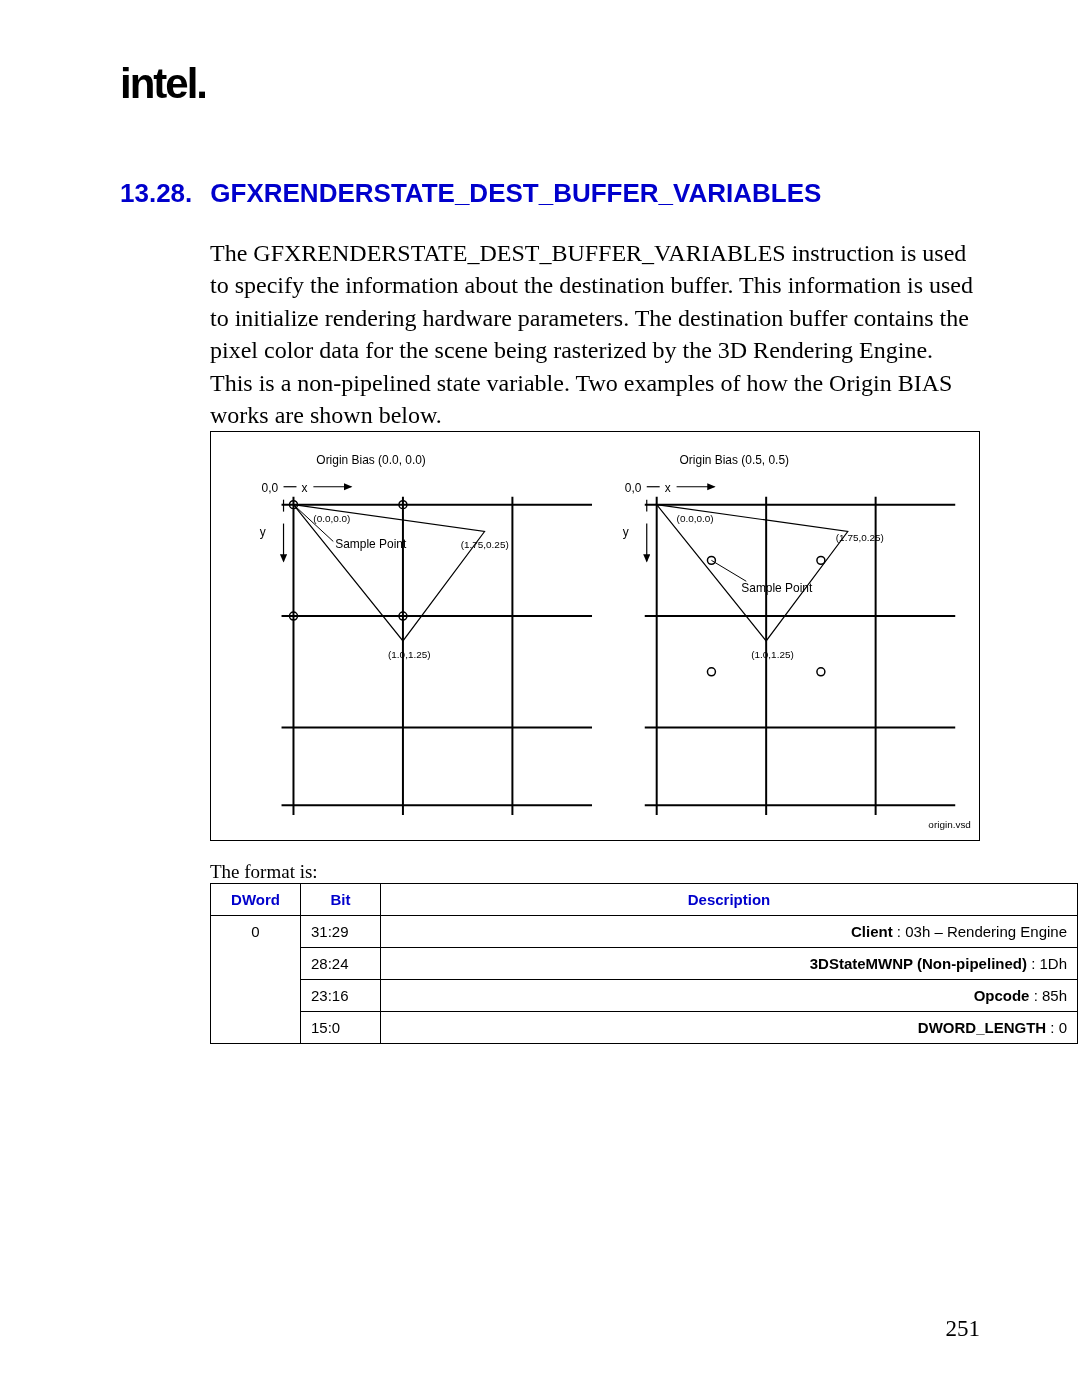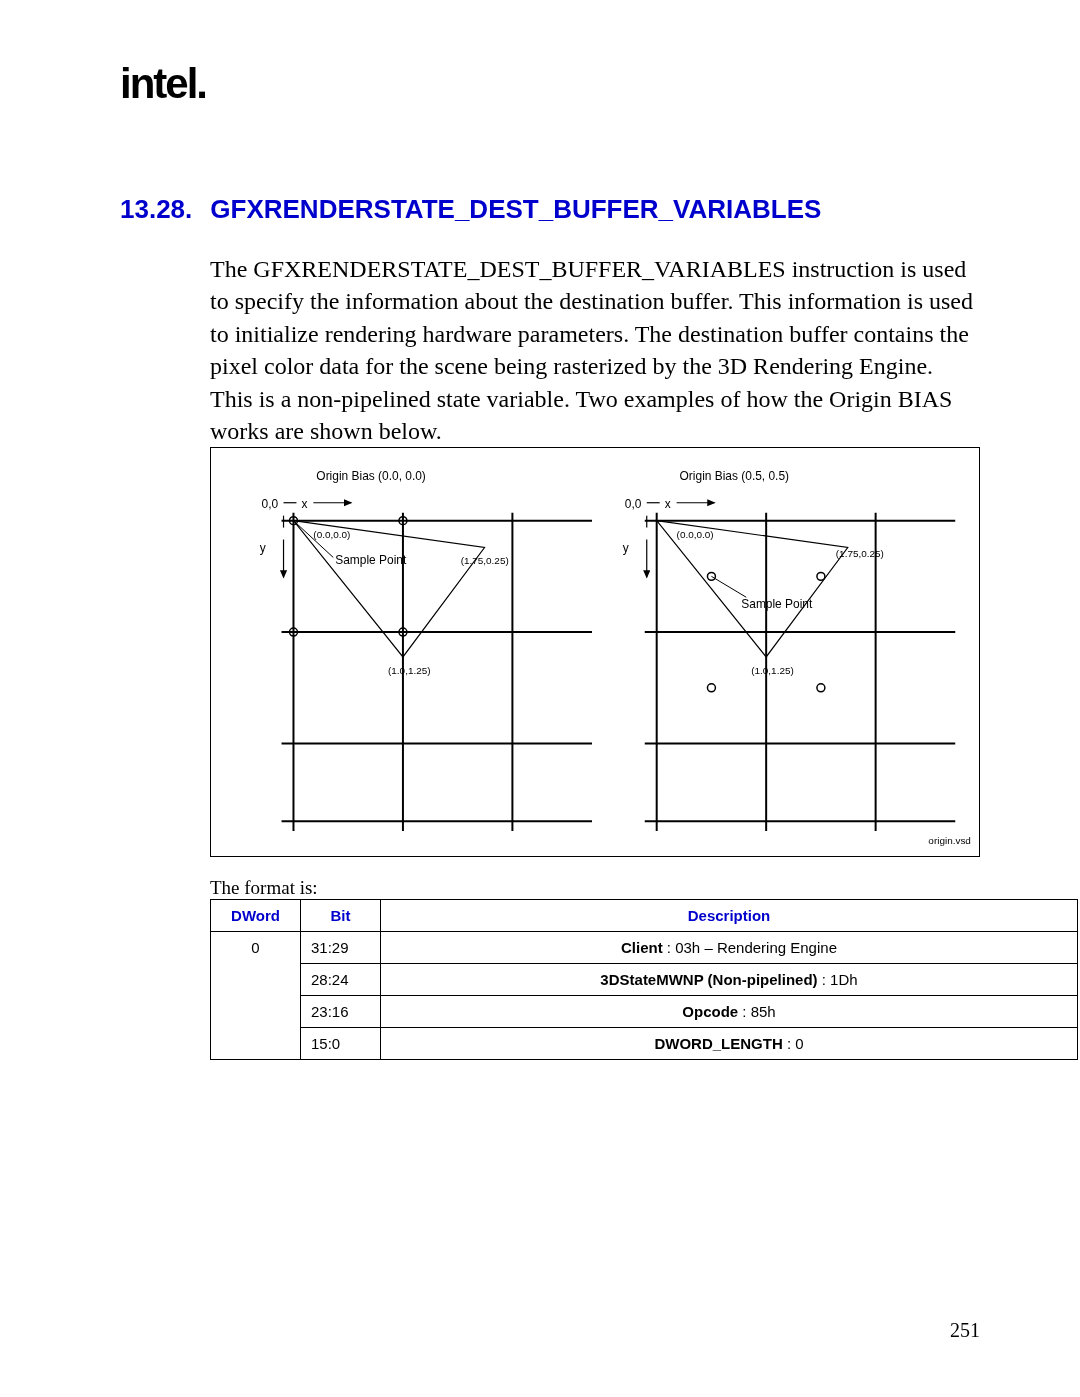--- a/index.html
+++ b/index.html
@@ -27,21 +27,20 @@
   }
   .header-title {
     font-style: italic;
     font-weight: bold;
     font-size: 20px;
     font-family: Arial, Helvetica, sans-serif;
   }
   .section-number {
     display: inline-block;
     margin-right: 18px;
-    margin-top: 16px;
   }
   .section-heading {
     font-family: Arial, Helvetica, sans-serif;
     color: #0000cc;
     font-weight: bold;
     font-size: 26px;
     margin-bottom: 28px;
     margin-left: 0;
   }
   .body-para {
@@ -65,36 +64,36 @@
   table.spec {
     margin-left: 90px;
     border-collapse: collapse;
     width: 868px;
     font-family: Arial, Helvetica, sans-serif;
     font-size: 15px;
   }
   table.spec th, table.spec td {
     border: 1.5px solid #000;
     padding: 7px 10px;
-    text-align: center;
+    text-align: right;
     vertical-align: top;
   }
   table.spec th {
     color: #0000cc;
     font-weight: bold;
     text-align: center;
   }
   table.spec td.dword-col { text-align: center; width: 90px; }
   table.spec td.bit-col { text-align: left; width: 80px; }
   .desc-strong { font-weight: bold; }
   .page-number {
     position: absolute;
     bottom: 55px;
     right: 100px;
-    font-size: 20px;
+    font-size: 23px;
     font-family: "Times New Roman", serif;
   }
   .d-text { font-family: Arial, Helvetica, sans-serif; font-size: 12px; }
   .d-text-sm { font-family: Arial, Helvetica, sans-serif; font-size: 10px; }
 </style>
 </head>
 <body>
 
 <div class="header-row">
   <div class="logo">intel.</div>

